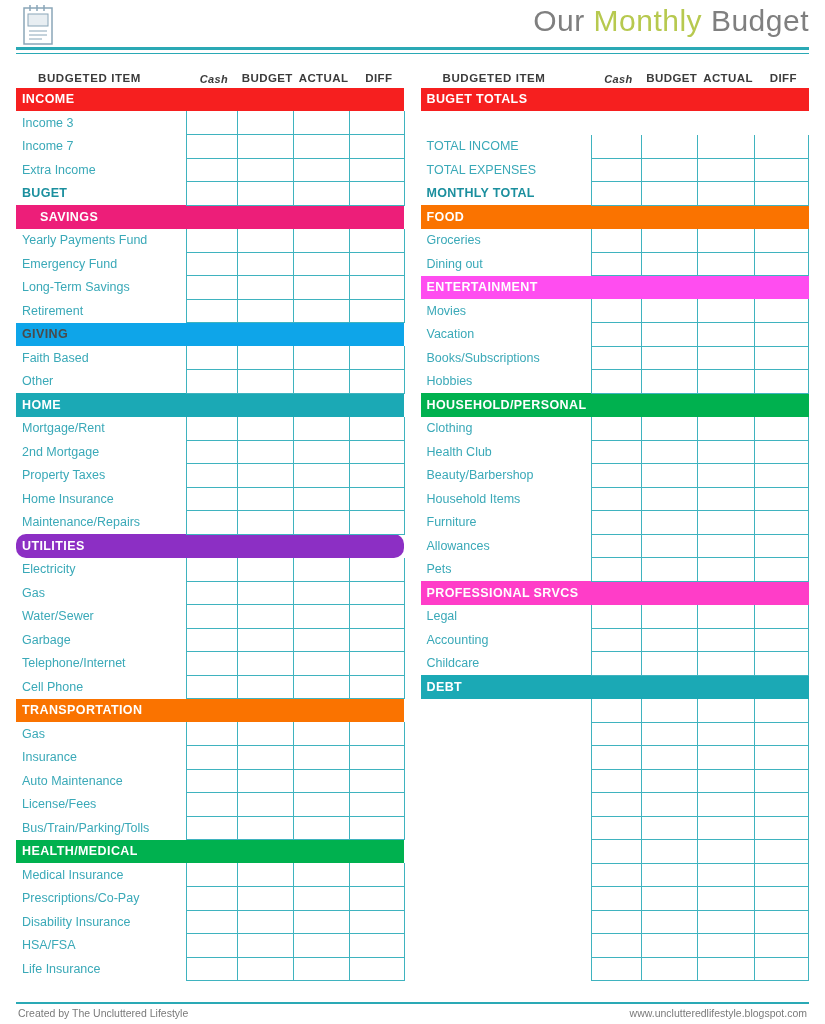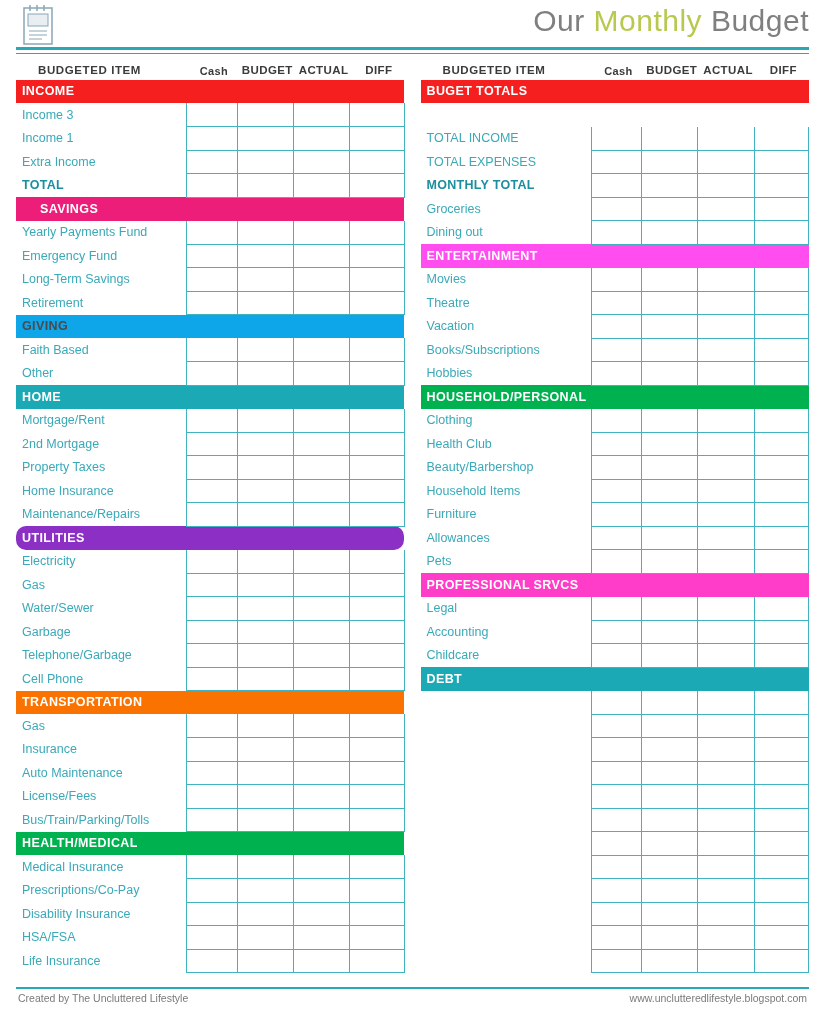--- a/index.html
+++ b/index.html
@@ -44,21 +44,21 @@
     bottom:2px;height:1px;background:#2aa9b5;
   }
   .logo{
     position:absolute;
     left:2px;top:0;
     width:40px;height:44px;
   }
   
   .sheet{
     display:flex;
-    margin:0 16px;
+    margin:8px 16px;
     gap:16px;
   }
   .col{
     width:calc(50% - 4px);
   }
   table{
     border-collapse:collapse;
     width:100%;
     table-layout:fixed;
   }
@@ -80,21 +80,21 @@
   .hdr td{
     font-size:11.5px;
     font-weight:bold;
     color:#3b3b3b;
     letter-spacing:.4px;
     text-align:center;
     padding-bottom:3px;
     vertical-align:bottom;
   }
   .hdr td.item{text-align:left;padding-left:22px;letter-spacing:.6px;}
-  .hdr td.cash{font-weight:bold;font-size:11px;}
+  .hdr td.cash{font-weight:bold;font-size:11px;font-style:italic;}
 
   
   .sec td{
     color:#ffffff;
     font-weight:bold;
     font-size:12.5px;
     letter-spacing:.4px;
     padding-left:6px;
     height:22px;
   }
@@ -117,21 +117,21 @@
   .cell{
     border-bottom:1px solid #3fb3bf;
     border-right:1px solid #3fb3bf;
   }
   .cell.first{border-left:1px solid #3fb3bf;}
   .cell.blank{border:none;}
 
   
   .footer{
     position:absolute;
-    left:16px;right:16px;bottom:21px;
+    left:16px;right:16px;bottom:6px;
     height:20px;
   }
   .footer-rule{
     position:absolute;left:0;right:0;top:0;height:2px;background:#2aa9b5;
   }
   .footer-left{
     position:absolute;left:2px;top:5px;
     font-size:10.5px;color:#7a7a7a;
   }
   .footer-right{
@@ -186,35 +186,35 @@
               <td colspan="5" style="background: rgb(246, 31, 31); color: rgb(255, 255, 255);">INCOME</td>
             </tr>
             <tr>
               <td class="item-label">Income 3</td>
               <td class="cell first"></td>
               <td class="cell"></td>
               <td class="cell"></td>
               <td class="cell"></td>
             </tr>
             <tr>
-              <td class="item-label">Income 1</td>
+              <td class="item-label">Income 7</td>
               <td class="cell first"></td>
               <td class="cell"></td>
               <td class="cell"></td>
               <td class="cell"></td>
             </tr>
             <tr>
               <td class="item-label">Extra Income</td>
               <td class="cell first"></td>
               <td class="cell"></td>
               <td class="cell"></td>
               <td class="cell"></td>
             </tr>
             <tr>
-              <td class="item-label bold">TOTAL</td>
+              <td class="item-label bold">BUGET</td>
               <td class="cell first"></td>
               <td class="cell"></td>
               <td class="cell"></td>
               <td class="cell"></td>
             </tr>
             <tr class="sec dark">
               <td colspan="5" style="background: rgb(237, 30, 121); color: rgb(255, 255, 255); padding-left: 24px;">SAVINGS</td>
             </tr>
             <tr>
               <td class="item-label">Yearly Payments Fund</td>
@@ -324,21 +324,21 @@
               <td class="cell"></td>
             </tr>
             <tr>
               <td class="item-label">Garbage</td>
               <td class="cell first"></td>
               <td class="cell"></td>
               <td class="cell"></td>
               <td class="cell"></td>
             </tr>
             <tr>
-              <td class="item-label">Telephone/Garbage</td>
+              <td class="item-label">Telephone/Internet</td>
               <td class="cell first"></td>
               <td class="cell"></td>
               <td class="cell"></td>
               <td class="cell"></td>
             </tr>
             <tr>
               <td class="item-label">Cell Phone</td>
               <td class="cell first"></td>
               <td class="cell"></td>
               <td class="cell"></td>
@@ -464,46 +464,42 @@
               <td class="cell"></td>
               <td class="cell"></td>
             </tr>
             <tr>
               <td class="item-label bold">MONTHLY TOTAL</td>
               <td class="cell first"></td>
               <td class="cell"></td>
               <td class="cell"></td>
               <td class="cell"></td>
             </tr>
+            <tr class="sec dark">
+              <td colspan="5" style="background: rgb(250, 115, 0); color: rgb(255, 255, 255);">FOOD</td>
+            </tr>
             <tr>
               <td class="item-label">Groceries</td>
               <td class="cell first"></td>
               <td class="cell"></td>
               <td class="cell"></td>
               <td class="cell"></td>
             </tr>
             <tr>
               <td class="item-label">Dining out</td>
               <td class="cell first"></td>
               <td class="cell"></td>
               <td class="cell"></td>
               <td class="cell"></td>
             </tr>
             <tr class="sec dark">
               <td colspan="5" style="background: rgb(255, 77, 240); color: rgb(255, 255, 255);">ENTERTAINMENT</td>
             </tr>
             <tr>
               <td class="item-label">Movies</td>
-              <td class="cell first"></td>
-              <td class="cell"></td>
-              <td class="cell"></td>
-              <td class="cell"></td>
-            </tr>
-            <tr>
-              <td class="item-label">Theatre</td>
               <td class="cell first"></td>
               <td class="cell"></td>
               <td class="cell"></td>
               <td class="cell"></td>
             </tr>
             <tr>
               <td class="item-label">Vacation</td>
               <td class="cell first"></td>
               <td class="cell"></td>
               <td class="cell"></td>

